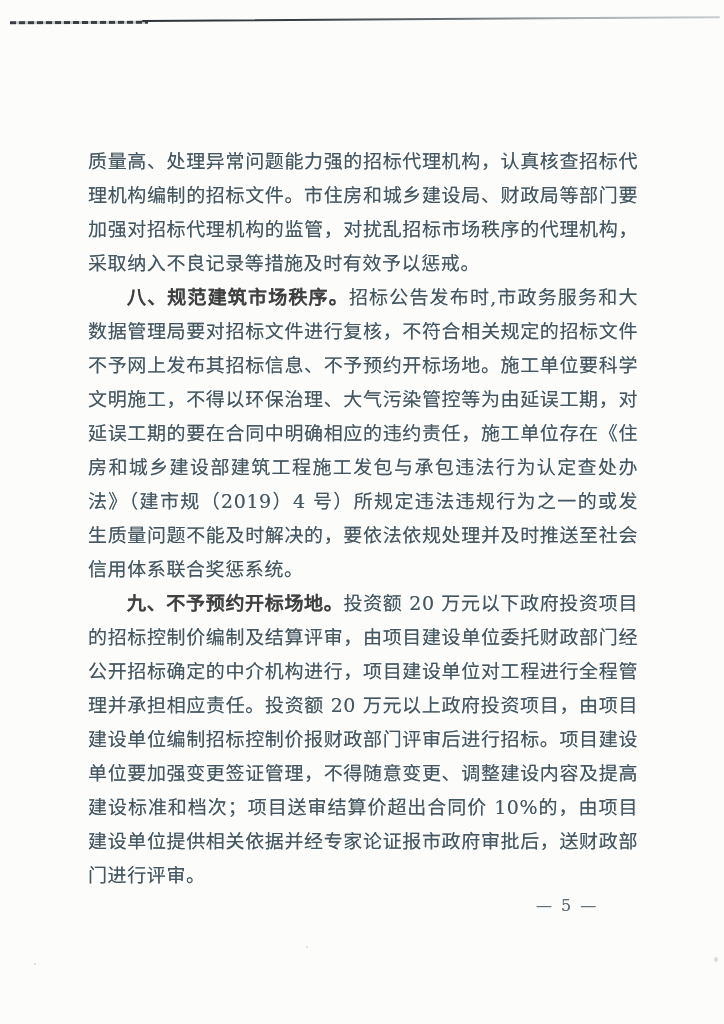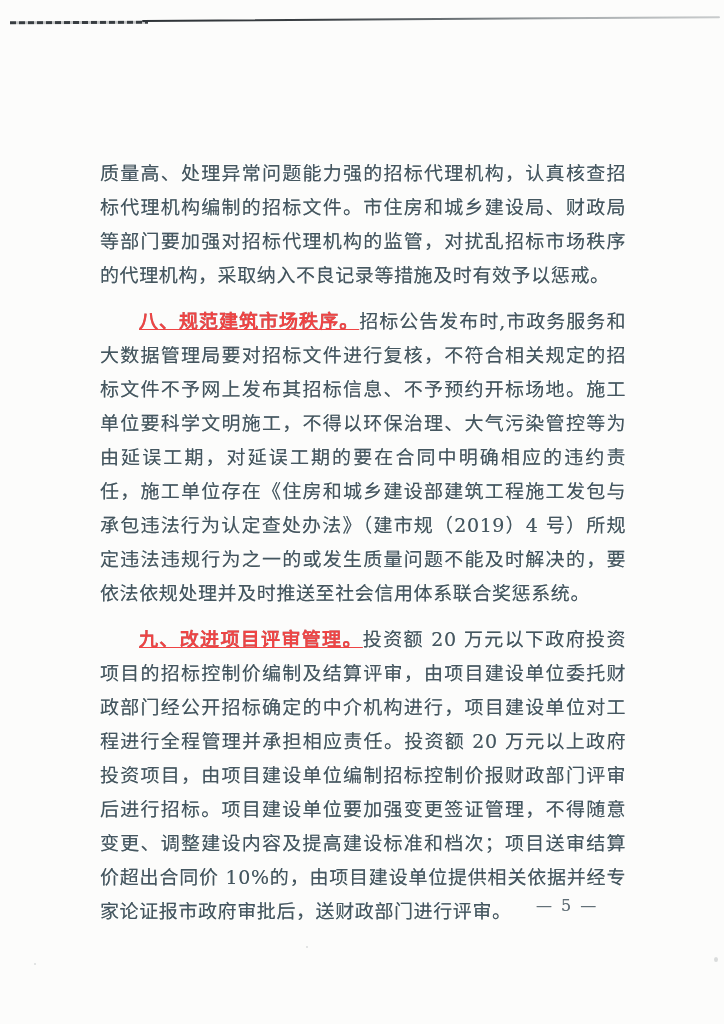--- a/index.html
+++ b/index.html
@@ -44,27 +44,26 @@
     top: 144px;
     width: 550px;
     font-size: 19px;
     line-height: 34px;
     letter-spacing: 0.6px;
     color: #44565f;
     text-align: justify;
     text-justify: inter-ideograph;
     text-shadow: 0 0 0.5px rgba(68, 86, 95, 0.55);
   }
-  .para { margin: 12px; }
+  .para { margin: 0; }
   .para.indent { text-indent: 39px; }
   .lead {
     font-weight: bold;
-    color: #ef4444;
+    color: #404040;
     font-family: "DejaVu Sans", "Liberation Sans", sans-serif;
-    text-decoration: underline;
   }
   .page-number {
     position: absolute;
     left: 536px;
     top: 896px;
     font-size: 16px;
     letter-spacing: 2px;
     color: #5f6d75;
     text-shadow: 0 0 0.5px rgba(95, 109, 117, 0.5);
   }
@@ -80,21 +79,21 @@
 <div class="page">
 
   <div class="scan-line-left"></div>
   <div class="scan-line-main"></div>
 
   <div class="content">
     <p class="para"><span>质量高、处理异常问题能力强的招标代理机构，认真核查招标代理机构编制的招标文件。市住房和城乡建设局、财政局等部门要加强对招标代理机构的监管，对扰乱招标市场秩序的代理机构，采取纳入不良记录等措施及时有效予以惩戒。</span></p>
 
     <p class="para indent"><span class="lead">八、规范建筑市场秩序。</span><span>招标公告发布时,市政务服务和大数据管理局要对招标文件进行复核，不符合相关规定的招标文件不予网上发布其招标信息、不予预约开标场地。施工单位要科学文明施工，不得以环保治理、大气污染管控等为由延误工期，对延误工期的要在合同中明确相应的违约责任，施工单位存在《住房和城乡建设部建筑工程施工发包与承包违法行为认定查处办法》（建市规（2019）4 号）所规定违法违规行为之一的或发生质量问题不能及时解决的，要依法依规处理并及时推送至社会信用体系联合奖惩系统。</span></p>
 
-    <p class="para indent"><span class="lead">九、改进项目评审管理。</span><span>投资额 20 万元以下政府投资项目的招标控制价编制及结算评审，由项目建设单位委托财政部门经公开招标确定的中介机构进行，项目建设单位对工程进行全程管理并承担相应责任。投资额 20 万元以上政府投资项目，由项目建设单位编制招标控制价报财政部门评审后进行招标。项目建设单位要加强变更签证管理，不得随意变更、调整建设内容及提高建设标准和档次；项目送审结算价超出合同价 10%的，由项目建设单位提供相关依据并经专家论证报市政府审批后，送财政部门进行评审。</span></p>
+    <p class="para indent"><span class="lead">九、不予预约开标场地。</span><span>投资额 20 万元以下政府投资项目的招标控制价编制及结算评审，由项目建设单位委托财政部门经公开招标确定的中介机构进行，项目建设单位对工程进行全程管理并承担相应责任。投资额 20 万元以上政府投资项目，由项目建设单位编制招标控制价报财政部门评审后进行招标。项目建设单位要加强变更签证管理，不得随意变更、调整建设内容及提高建设标准和档次；项目送审结算价超出合同价 10%的，由项目建设单位提供相关依据并经专家论证报市政府审批后，送财政部门进行评审。</span></p>
   </div>
 
   <div class="page-number">— 5 —</div>
 
   <div class="speck" style="left:714px; top:957px; width:4px; height:5px;"></div>
   <div class="speck" style="left:34px; top:963px; width:2px; height:2px;"></div>
   <div class="speck" style="left:306px; top:946px; width:2px; height:2px;"></div>
 
 </div>
 

